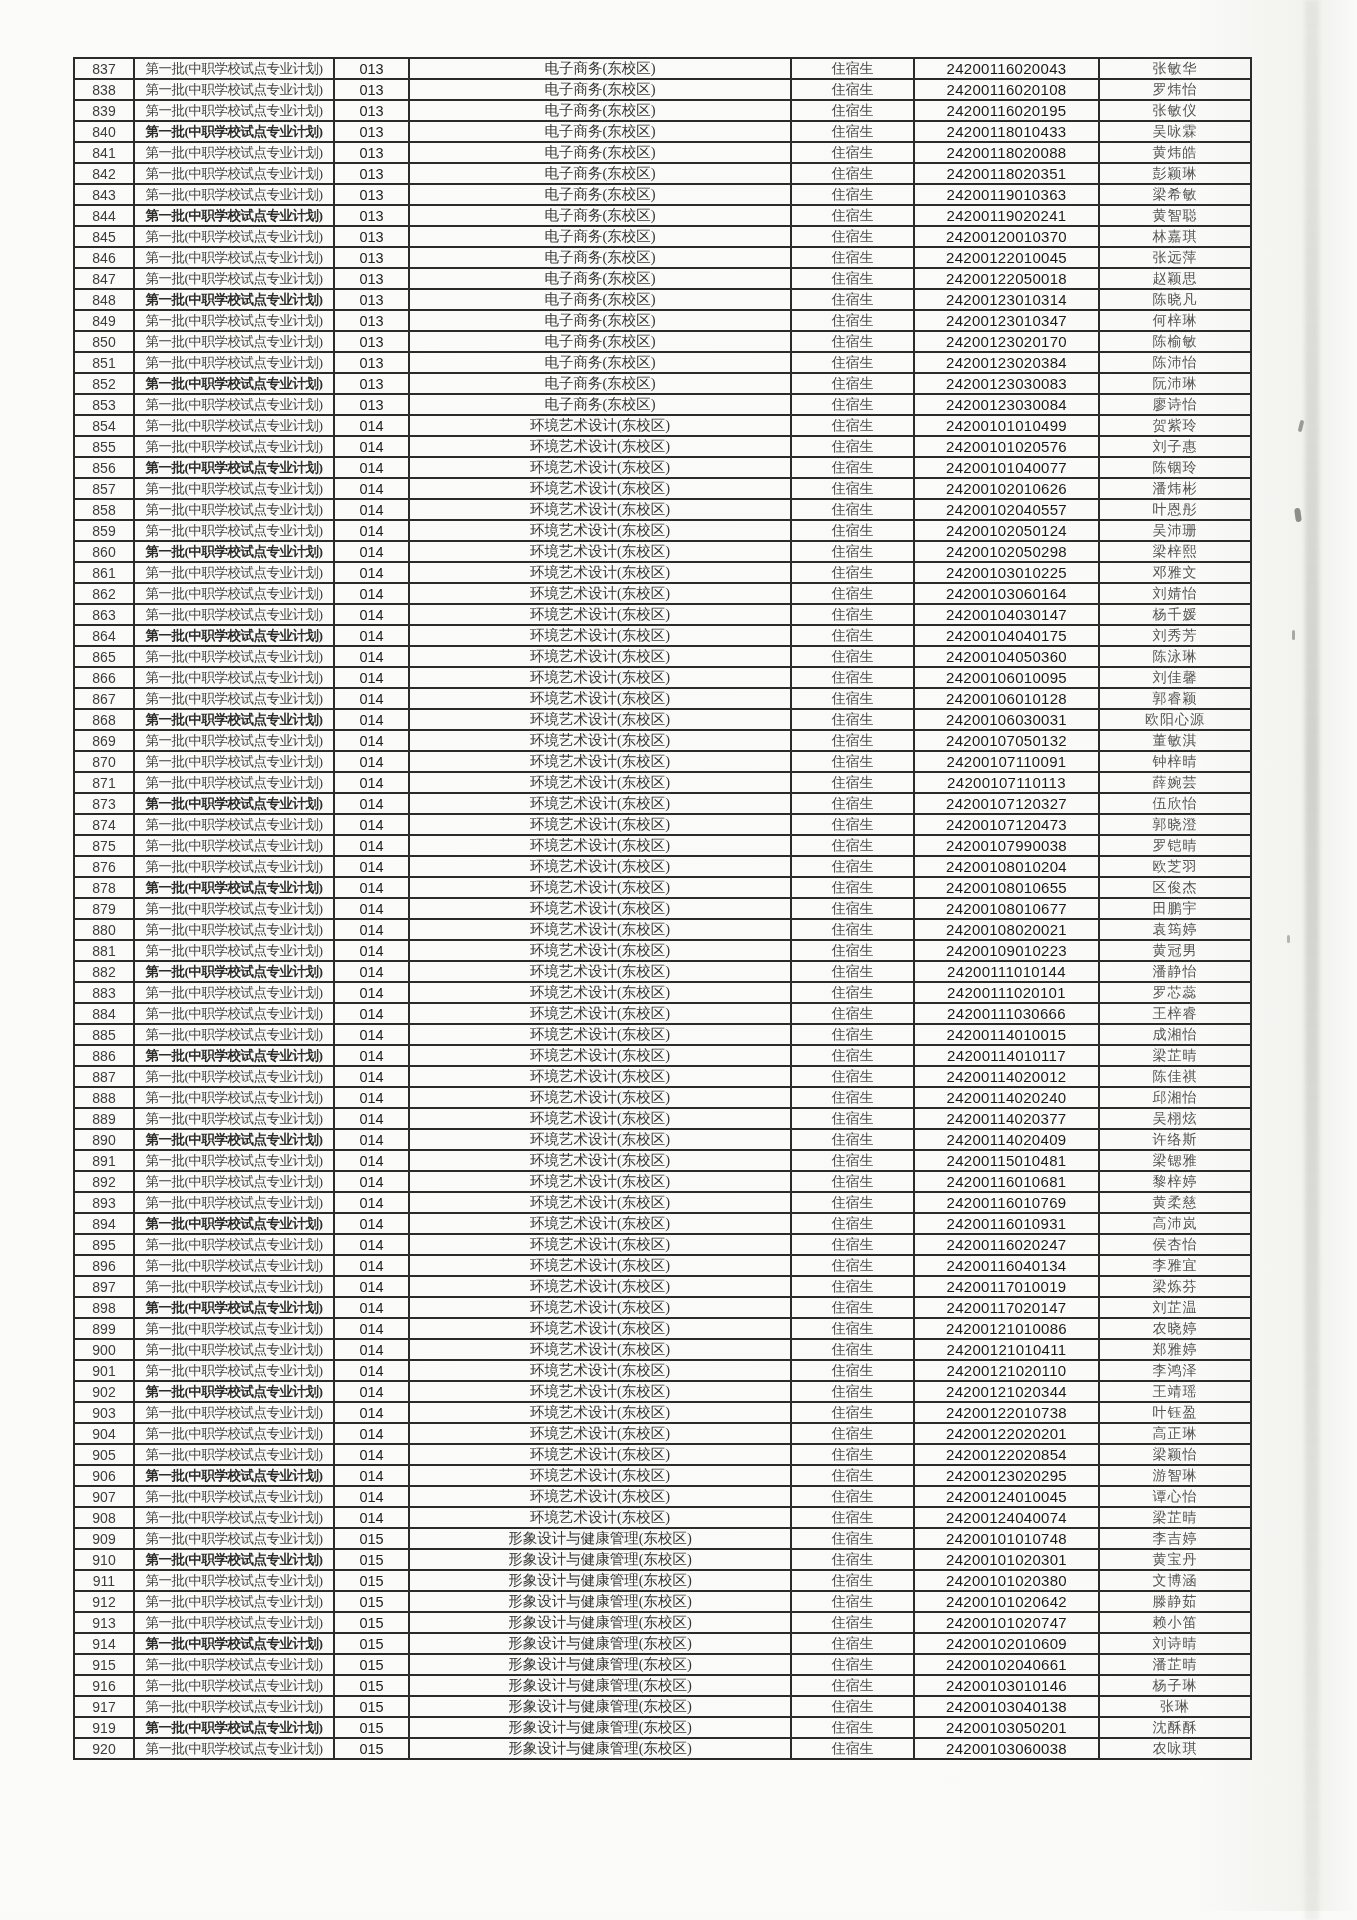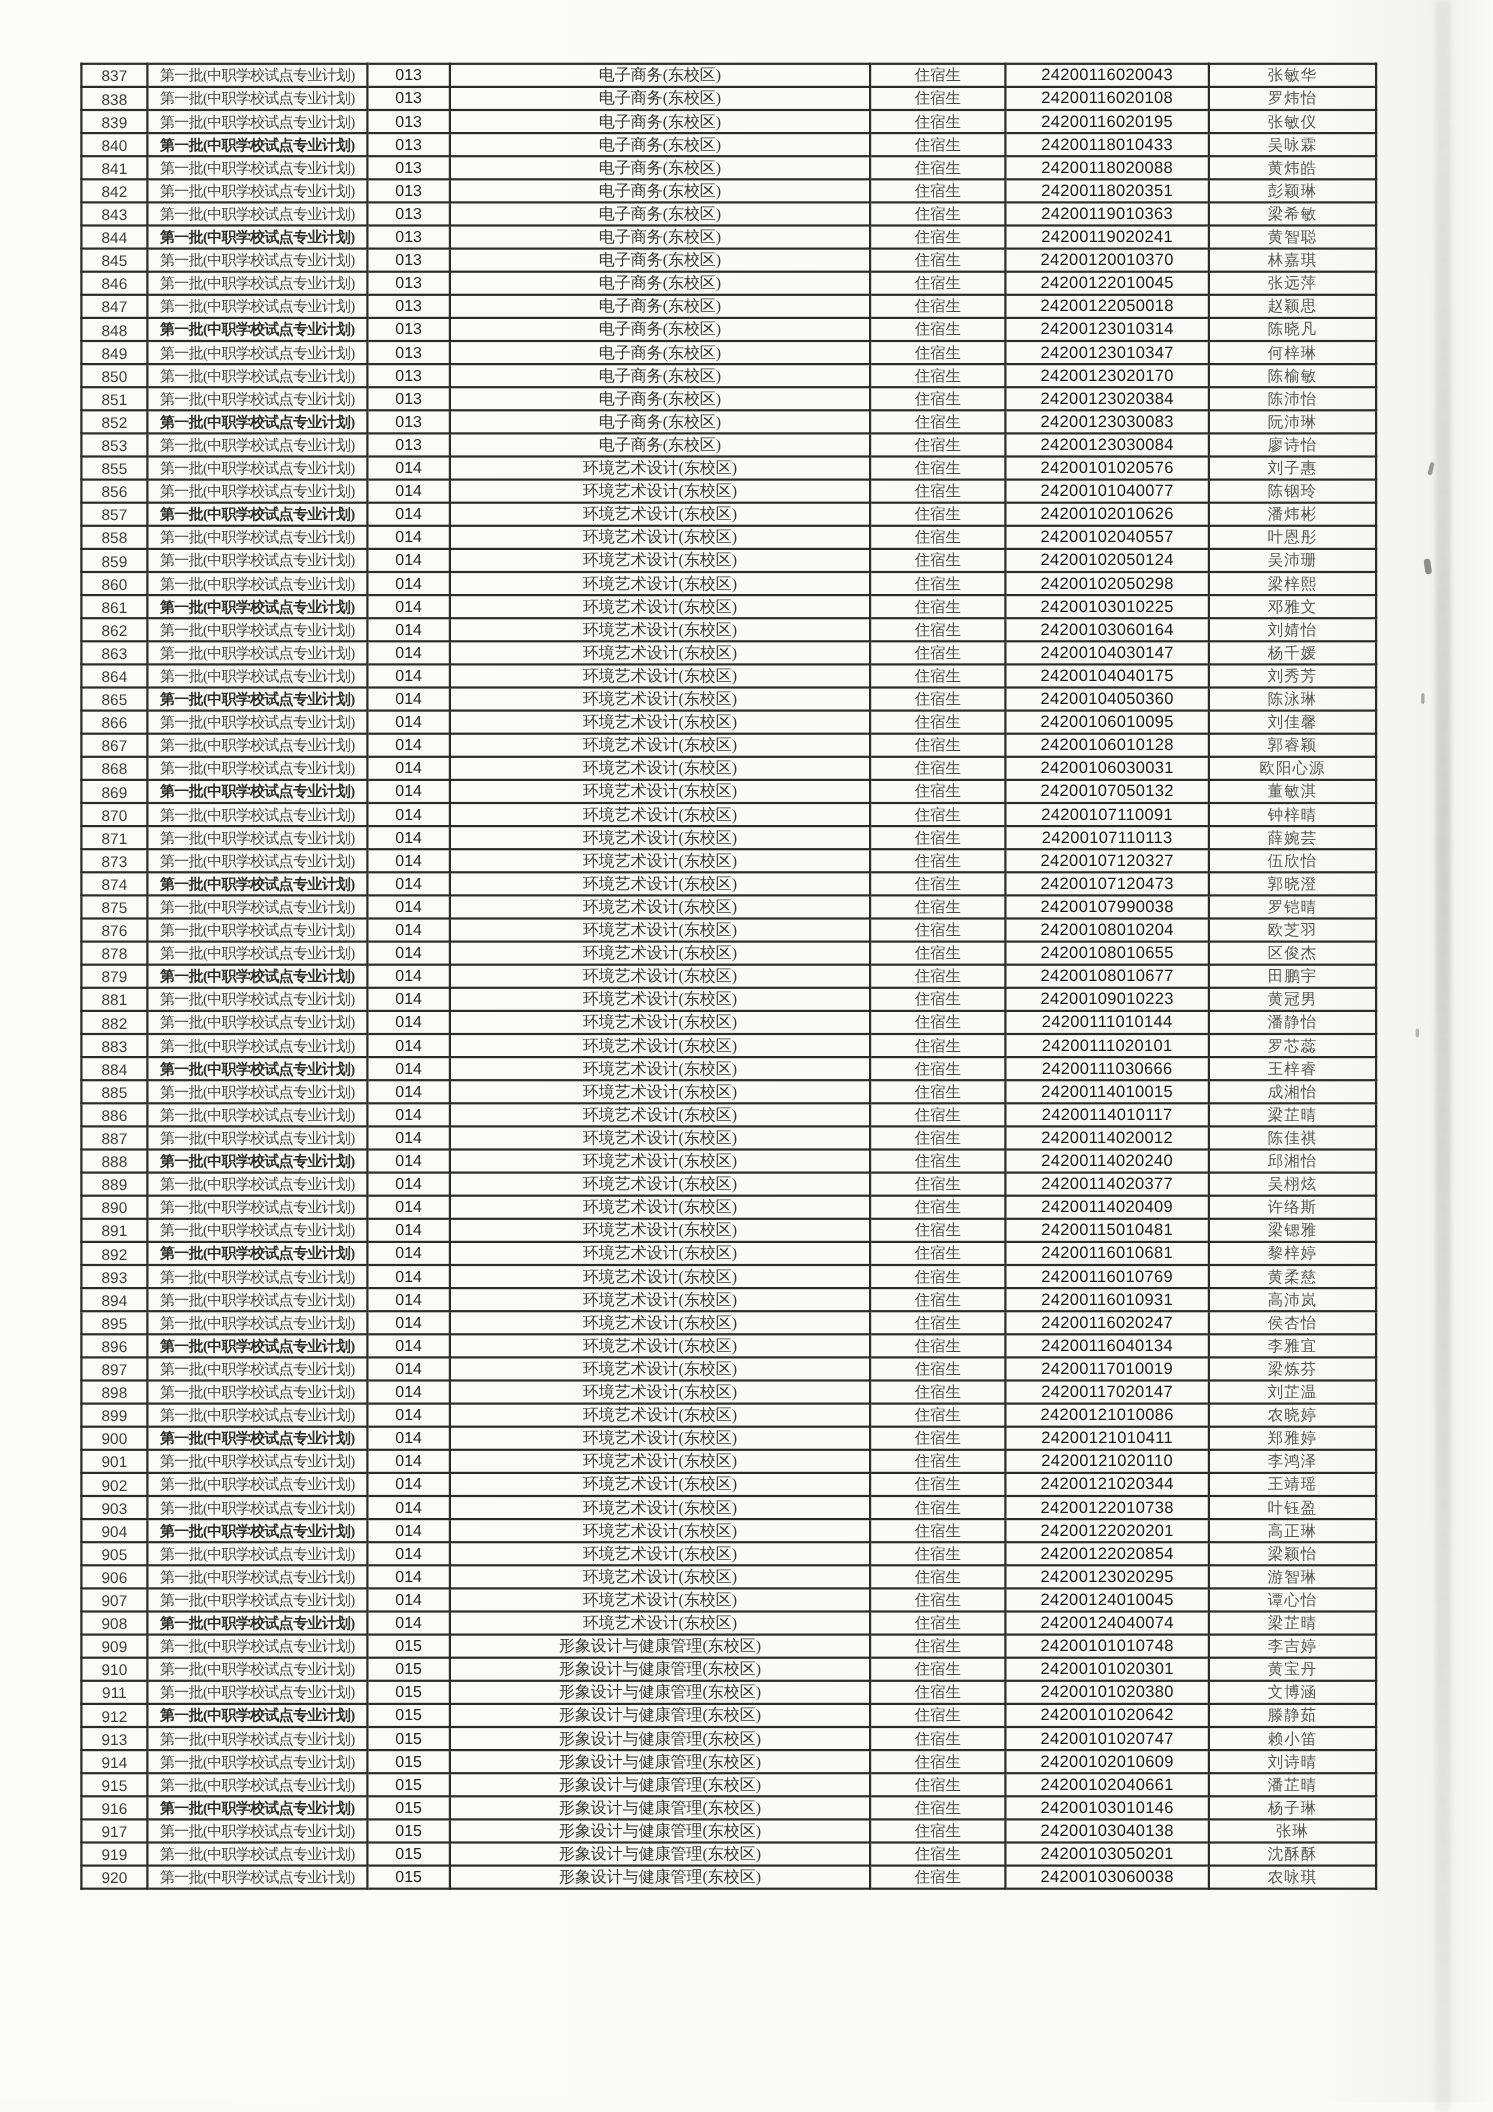--- a/index.html
+++ b/index.html
@@ -222,20 +222,29 @@
         <tr>
           <td class="col-no">853</td>
           <td class="col-batch">第一批(中职学校试点专业计划)</td>
           <td class="col-code">013</td>
           <td class="col-major">电子商务(东校区)</td>
           <td class="col-type">住宿生</td>
           <td class="col-id">24200123030084</td>
           <td class="col-name">廖诗怡</td>
         </tr>
         <tr>
+          <td class="col-no">854</td>
+          <td class="col-batch">第一批(中职学校试点专业计划)</td>
+          <td class="col-code">014</td>
+          <td class="col-major">环境艺术设计(东校区)</td>
+          <td class="col-type">住宿生</td>
+          <td class="col-id">24200101010499</td>
+          <td class="col-name">贺紫玲</td>
+        </tr>
+        <tr>
           <td class="col-no">855</td>
           <td class="col-batch">第一批(中职学校试点专业计划)</td>
           <td class="col-code">014</td>
           <td class="col-major">环境艺术设计(东校区)</td>
           <td class="col-type">住宿生</td>
           <td class="col-id">24200101020576</td>
           <td class="col-name">刘子惠</td>
         </tr>
         <tr>
           <td class="col-no">856</td>
@@ -427,20 +436,29 @@
           <td class="col-name">区俊杰</td>
         </tr>
         <tr>
           <td class="col-no">879</td>
           <td class="col-batch">第一批(中职学校试点专业计划)</td>
           <td class="col-code">014</td>
           <td class="col-major">环境艺术设计(东校区)</td>
           <td class="col-type">住宿生</td>
           <td class="col-id">24200108010677</td>
           <td class="col-name">田鹏宇</td>
+        </tr>
+        <tr>
+          <td class="col-no">880</td>
+          <td class="col-batch">第一批(中职学校试点专业计划)</td>
+          <td class="col-code">014</td>
+          <td class="col-major">环境艺术设计(东校区)</td>
+          <td class="col-type">住宿生</td>
+          <td class="col-id">24200108020021</td>
+          <td class="col-name">袁筠婷</td>
         </tr>
         <tr>
           <td class="col-no">881</td>
           <td class="col-batch">第一批(中职学校试点专业计划)</td>
           <td class="col-code">014</td>
           <td class="col-major">环境艺术设计(东校区)</td>
           <td class="col-type">住宿生</td>
           <td class="col-id">24200109010223</td>
           <td class="col-name">黄冠男</td>
         </tr>

